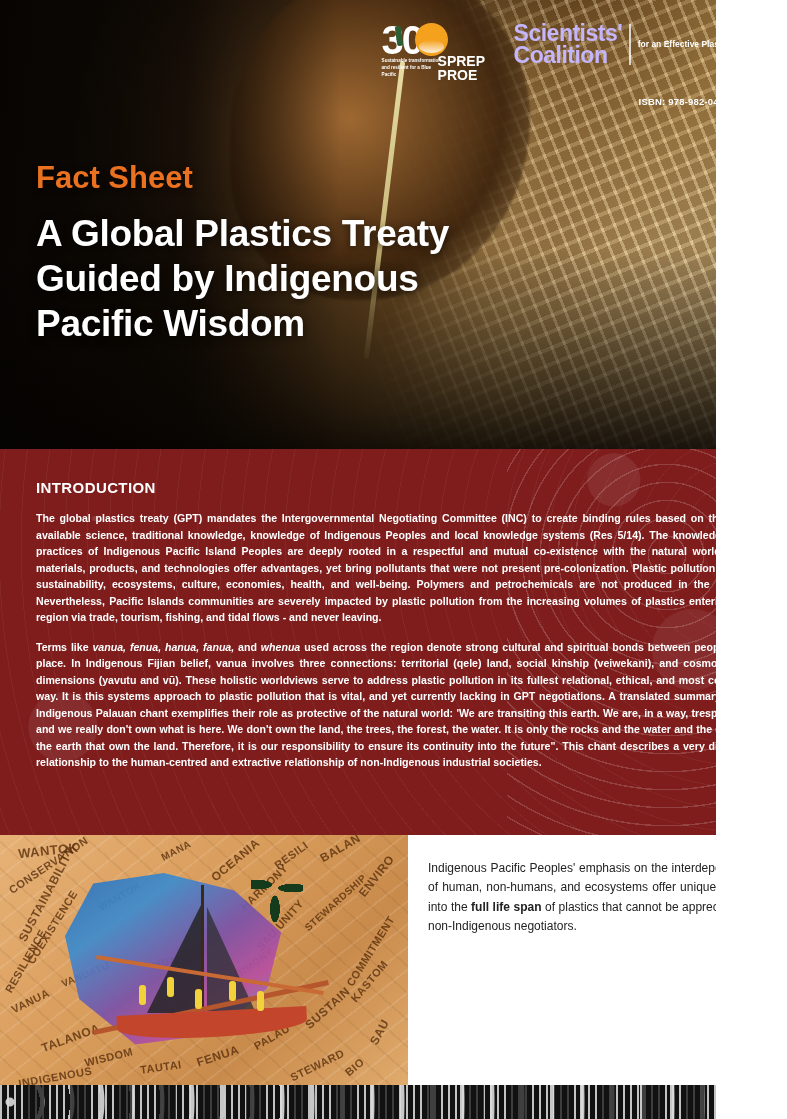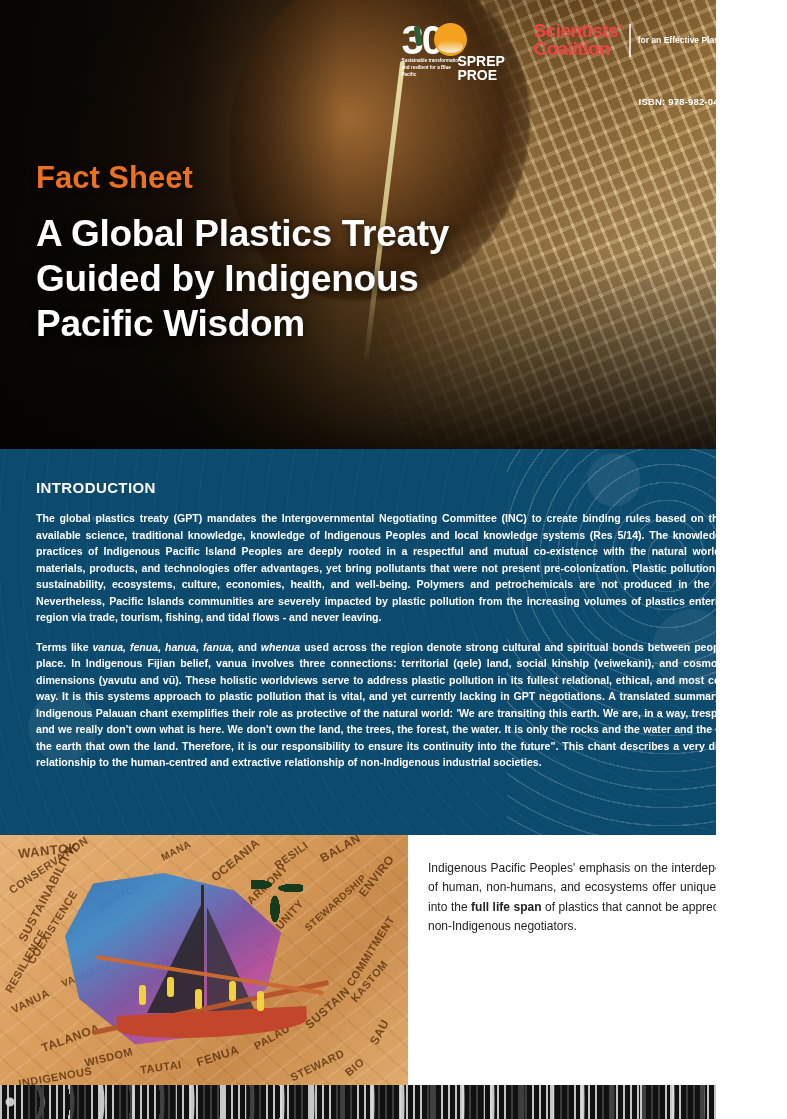--- a/index.html
+++ b/index.html
@@ -118,22 +118,22 @@
   .sprep-name {
     position: absolute; left: 56px; top: 32px;
     font-size: 14px; font-weight: 700; line-height: 1.0; letter-spacing: 0px;
     color: #ffffff;
   }
   .sc-logo {
     display: flex; align-items: center; gap: 7px;
     padding-left: 6px;
   }
   .sc-name {
-    color: #ef4444; line-height: 0.97;
-    font-size: 19px; font-weight: 700; letter-spacing: -0.5px;
+    color: #c4b5fd; line-height: 0.97;
+    font-size: 23px; font-weight: 700; letter-spacing: -0.5px;
   }
   .sc-name .l2 { display: block; }
   .sc-bar {
     width: 1.5px; align-self: stretch; background: rgba(255,255,255,0.75);
     margin: 2px 0;
   }
   .sc-sub {
     color: #ffffff; font-size: 8.5px; line-height: 1.28; font-weight: 600;
   }
   .isbn {
@@ -153,21 +153,21 @@
     font-size: 37px; font-weight: 700; line-height: 1.22;
     letter-spacing: -0.3px;
     text-shadow: 0 2px 8px rgba(0,0,0,0.65);
     max-width: 420px;
   }
 
   
   .intro {
     position: relative;
     width: 787px; height: 386px;
-    background: #0c4a6e;
+    background: #7f1d1d;
     overflow: hidden;
     padding: 30px 36px 0 36px;
   }
   .intro-pattern {
     position: absolute; inset: 0;
     opacity: 0.22;
     background-image:
       radial-gradient(circle at 12% 18%, rgba(255,255,255,0.55) 0 2px, rgba(255,255,255,0) 3px),
       radial-gradient(circle at 78% 8%, rgba(255,255,255,0.35) 0 26px, rgba(255,255,255,0) 27px),
       radial-gradient(circle at 88% 52%, rgba(255,255,255,0.30) 0 40px, rgba(255,255,255,0) 41px),

